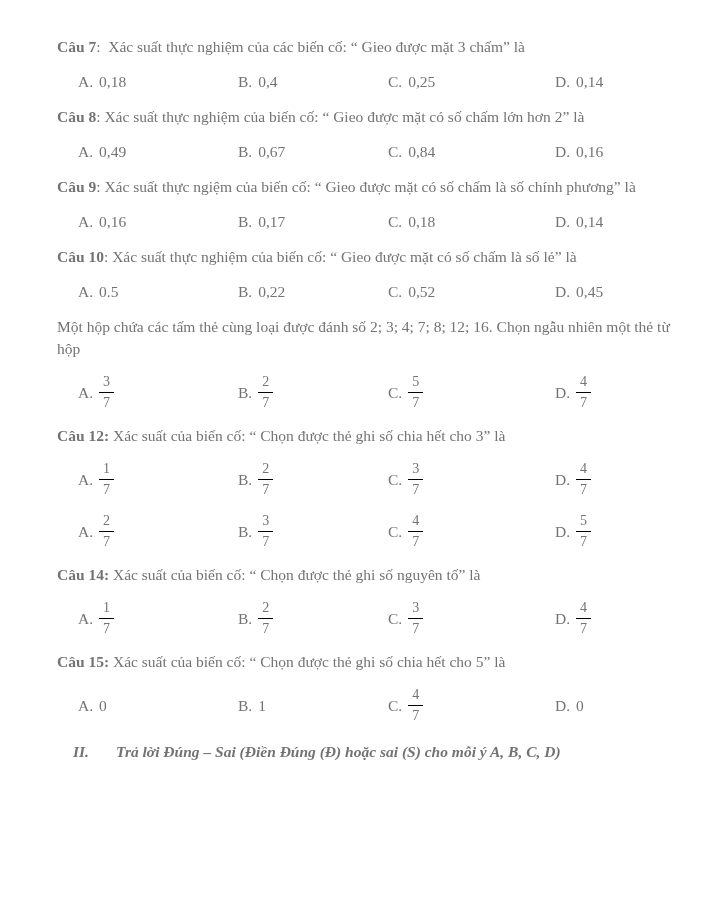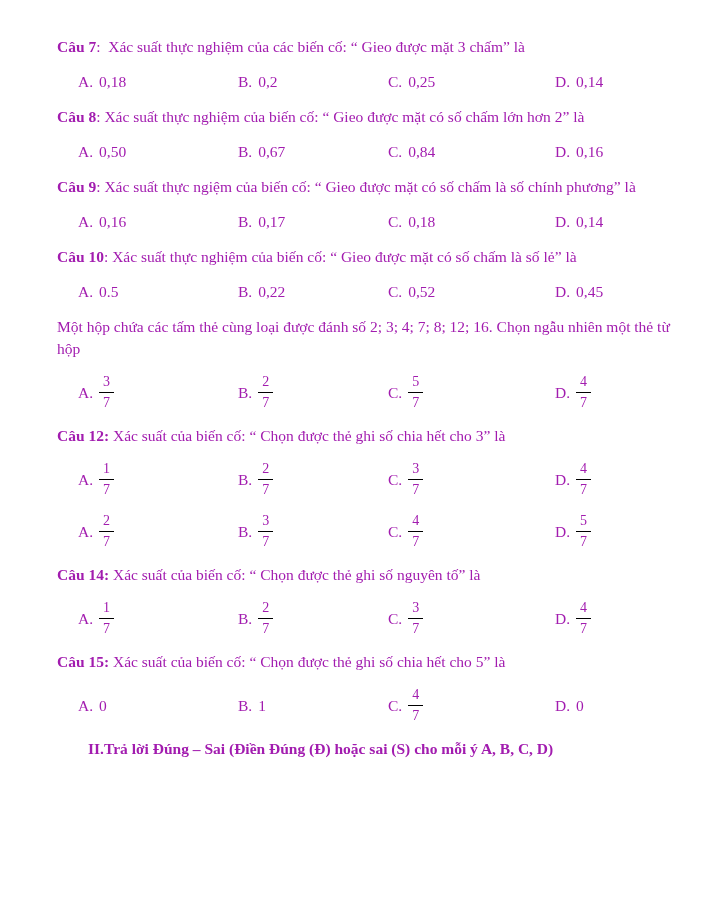--- a/index.html
+++ b/index.html
@@ -2,21 +2,21 @@
 <html><head>
 <meta charset="utf-8">
 <style>
   html, body { margin: 0; padding: 0; background: #ffffff; }
   .page {
     position: relative;
     width: 714px;
     height: 924px;
     box-sizing: border-box;
     background: #ffffff;
-    color: #a21caf;
+    color: #737373;
     font-family: "Liberation Serif", "DejaVu Serif", serif;
     font-size: 15.5px;
     padding: 36px 22px 0 57px;
     overflow: hidden;
     border-radius: 7px;
   }
   .q-line { line-height: 22px; margin: 0 0 13px; white-space: pre-wrap; }
   .q-label { font-weight: 700; }
   .note { font-weight: 700; font-style: italic; line-height: 22px; margin: 0 0 13px; }
   .para { line-height: 22px; margin: 12px 0 13px; }
@@ -30,52 +30,52 @@
   .frac {
     display: inline-flex;
     flex-direction: column;
     align-items: center;
     text-align: center;
     font-size: 14px;
     line-height: 18px;
   }
   .frac .num { display: block; border-bottom: 1px solid #000; padding: 0 4px 1px; }
   .frac .den { display: block; padding-top: 1px; }
-  .section-line { display: flex; font-weight: 700; line-height: 22px; margin: 4px; text-align: right; }
+  .section-line { display: flex; font-weight: 700; font-style: italic; line-height: 22px; margin: 16px; }
   .sec-num { flex: 0 0 auto; width: 43px; }
 </style>
 </head>
 <body>
 
 <main class="page">
   <div>
       <div class="q-line"><span class="q-label">Câu 7</span><span>:  Xác suất thực nghiệm của các biến cố: “ Gieo được mặt 3 chấm” là</span></div>
       <div class="opt-row">
         <div class="opt opt-0">
           <span class="opt-letter">A.</span>
           <span class="opt-val">0,18</span>
         </div>
         <div class="opt opt-1">
           <span class="opt-letter">B.</span>
-          <span class="opt-val">0,2</span>
+          <span class="opt-val">0,4</span>
         </div>
         <div class="opt opt-2">
           <span class="opt-letter">C.</span>
           <span class="opt-val">0,25</span>
         </div>
         <div class="opt opt-3">
           <span class="opt-letter">D.</span>
           <span class="opt-val">0,14</span>
         </div>
       </div>
       <div class="q-line"><span class="q-label">Câu 8</span><span>: Xác suất thực nghiệm của biến cố: “ Gieo được mặt có số chấm lớn hơn 2” là</span></div>
       <div class="opt-row">
         <div class="opt opt-0">
           <span class="opt-letter">A.</span>
-          <span class="opt-val">0,50</span>
+          <span class="opt-val">0,49</span>
         </div>
         <div class="opt opt-1">
           <span class="opt-letter">B.</span>
           <span class="opt-val">0,67</span>
         </div>
         <div class="opt opt-2">
           <span class="opt-letter">C.</span>
           <span class="opt-val">0,84</span>
         </div>
         <div class="opt opt-3">

